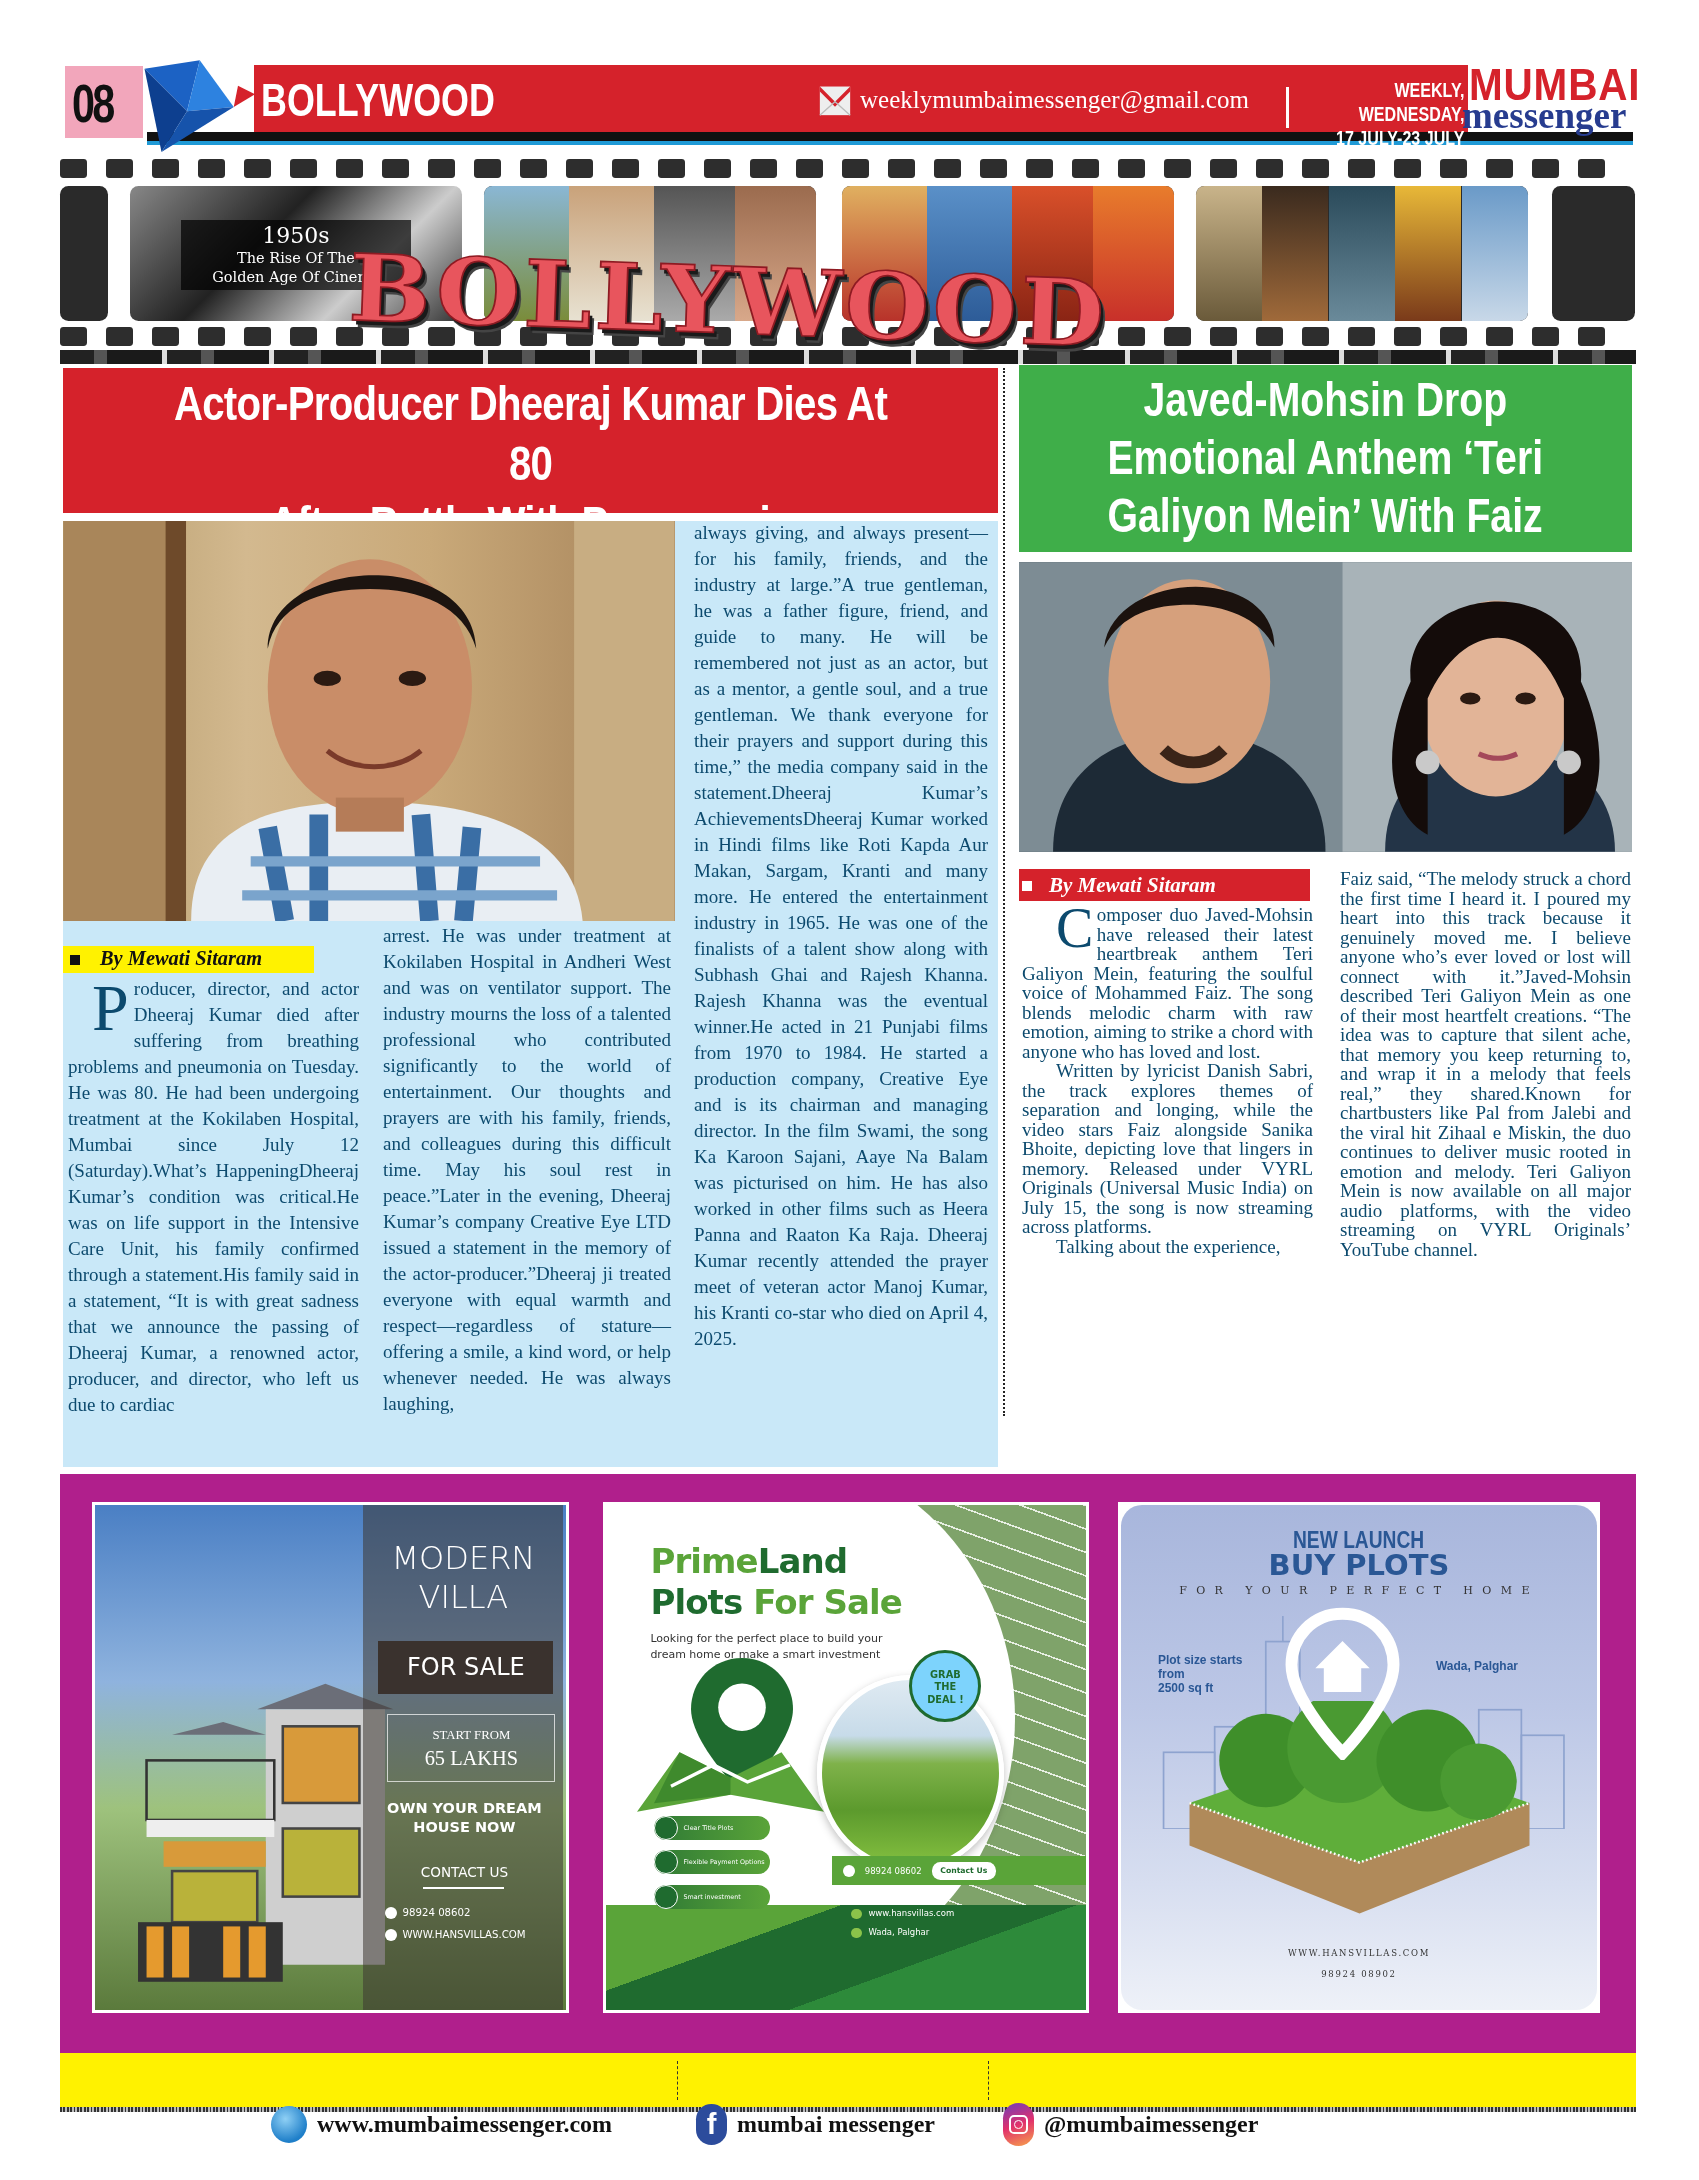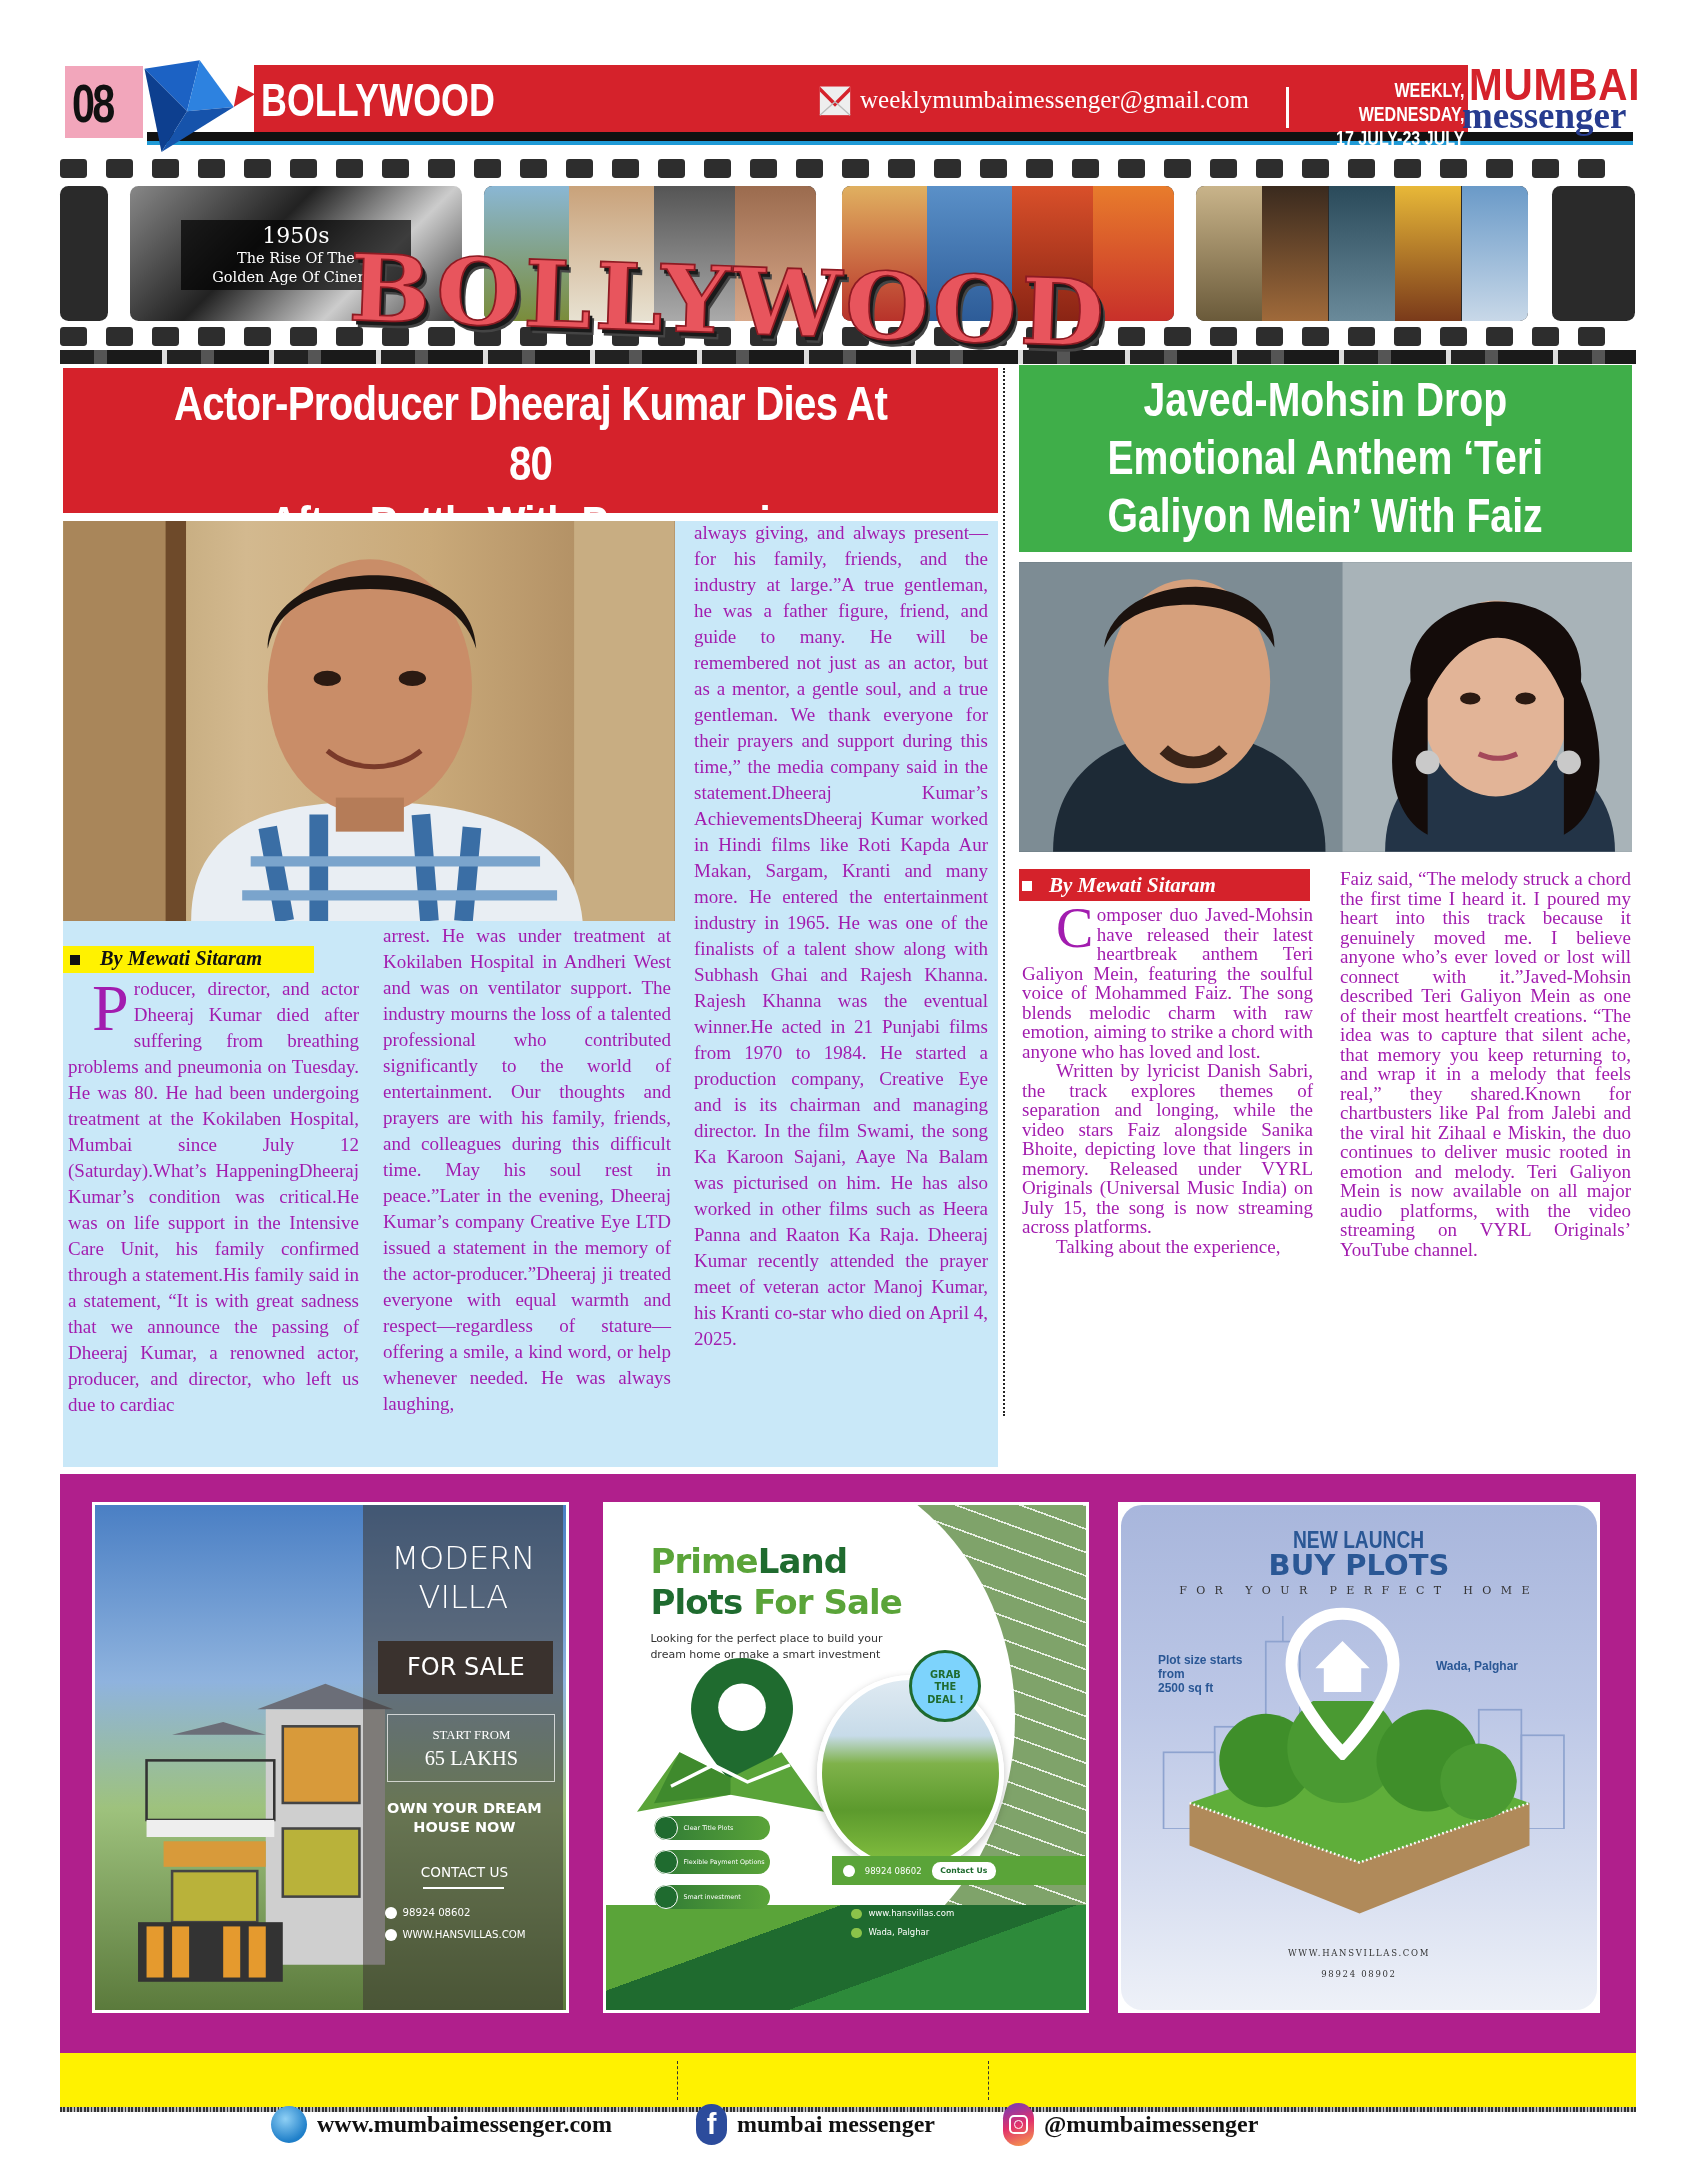--- a/index.html
+++ b/index.html
@@ -44,21 +44,21 @@
   
   .headline1-box { left: 63px; top: 368px; width: 935px; height: 145px; background: #d5222b; }
   .headline1 { left: 63px; top: 373px; width: 935px; text-align: center; font-family: "Liberation Sans", sans-serif; font-weight: 700; font-size: 49px; line-height: 60px; color: #fff; letter-spacing: -0.9px; }
   .headline1 span { display: inline-block; transform: scaleX(0.82); }
   .article1-bg { left: 63px; top: 521px; width: 935px; height: 946px; background: #c9e8f8; }
   .photo1 { left: 63px; top: 521px; width: 612px; height: 400px; overflow: hidden; background: linear-gradient(90deg, #b49a6a 0%, #d3b98f 30%, #c9a979 60%, #a58259 100%); }
   .byline1-box { left: 63px; top: 946px; width: 251px; height: 27px; background: #fff200; }
   .byline-square { width: 10.2px; height: 10.2px; background: #111; display: inline-block; }
   .byline1-sq { left: 70px; top: 955px; }
   .byline1 { left: 100px; top: 944px; font-family: "Liberation Serif", serif; font-style: italic; font-weight: 700; font-size: 20.4px; color: #111; line-height: 29px; }
-  .col { font-family: "Liberation Serif", serif; font-size: 19px; line-height: 26px; text-align: justify; color: #a21caf; }
+  .col { font-family: "Liberation Serif", serif; font-size: 19px; line-height: 26px; text-align: justify; color: #0c4a6e; }
   .col1 { left: 68px; top: 976px; width: 291px; }
   .col2 { left: 383px; top: 923px; width: 288px; }
   .col3 { left: 694px; top: 520px; width: 294px; }
   .dropcap { float: left; font-size: 66px; line-height: 53px; margin: 5.1px 5.1px 0 24px; font-family: "Liberation Serif", serif; }
   .dotted-divider { left: 1003px; top: 368px; width: 0; height: 1048px; border-left: 2.6px dotted #222; }
 
   
   .headline2-box { left: 1019px; top: 365px; width: 613px; height: 187px; background: #3fae49; }
   .headline2 { left: 1019px; top: 370px; width: 613px; text-align: center; font-family: "Liberation Sans", sans-serif; font-weight: 700; font-size: 49px; line-height: 58px; color: #fff; }
   .headline2 span { display: inline-block; transform: scaleX(0.8); }

